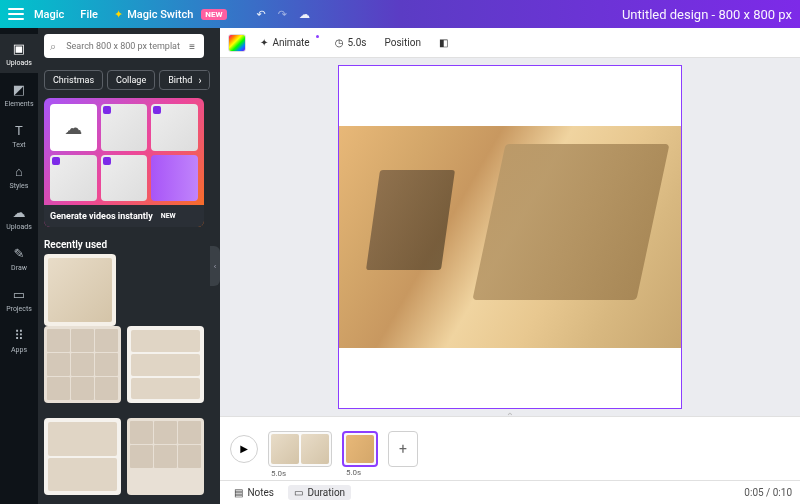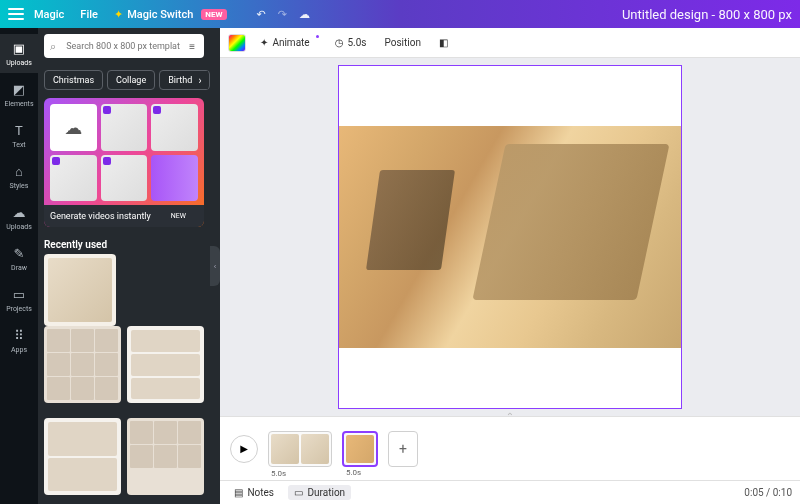--- a/index.html
+++ b/index.html
@@ -31,21 +31,21 @@
 .panel .chips .chip { border:1px solid #5a5f66; border-radius:4px; font-size:9px; padding:4px 8px; cursor:pointer; white-space:nowrap; }
 .panel .chips .chev { position:absolute; right:2px; top:7px; width:16px; height:18px; background:#252a2f; display:flex; align-items:center; justify-content:center; font-size:10px; cursor:pointer; }
 .panel .promo { margin:2px 6px 6px 6px; border-radius:6px; overflow:hidden; background:linear-gradient(135deg,#a855f7,#ec4899,#f97316); padding:6px; }
 .panel .promo .grid { display:grid; grid-template-columns:repeat(3,1fr); gap:4px; margin-bottom:4px; }
 .panel .promo .grid .cell { aspect-ratio:1; background:#fff; border-radius:4px; position:relative; overflow:hidden; }
 .panel .promo .grid .cell .chk { position:absolute; top:2px; left:2px; width:8px; height:8px; background:#7d2ae8; border-radius:2px; }
 .panel .promo .grid .cell.cloud { display:flex; align-items:center; justify-content:center; font-size:18px; color:#555; }
 .panel .promo .grid .cell.dog { background:linear-gradient(135deg,#eee,#ddd); }
 .panel .promo .grid .cell.wave { background:linear-gradient(90deg,#a855f7,#c084fc); }
 .panel .promo .ptext { background:#2a2f36; margin:-6px; margin-top:0; padding:6px; }
-.panel .promo .ptext .h { font-size:9px; font-weight:400; display:flex; align-items:center; gap:20px; }
+.panel .promo .ptext .h { font-size:9px; font-weight:700; display:flex; align-items:center; gap:8px; }
 .panel .promo .ptext .d { font-size:8px; color:#aab; margin-top:3px; line-height:1.3; }
 .panel .sec-title { font-size:10px; font-weight:600; padding:6px 6px 4px 6px; }
 .panel .recent { padding:0 6px; }
 .panel .recent .thumb { width:72px; height:72px; background:#f5f0e8; border-radius:4px; padding:4px; cursor:pointer; }
 .panel .recent .thumb .inner { width:100%; height:100%; background:linear-gradient(135deg,#e8dcc8,#d4c4a8); border-radius:2px; }
 .panel .results { padding:0 6px; display:grid; grid-template-columns:1fr 1fr; gap:6px; overflow-y:auto; flex:1; }
 .panel .results .r { aspect-ratio:1; background:#e8e0d5; border-radius:4px; cursor:pointer; display:grid; grid-template-columns:repeat(3,1fr); grid-template-rows:repeat(3,1fr); gap:1px; padding:3px; overflow:hidden; }
 .panel .results .r .c { background:#d4c8b8; border-radius:1px; }
 .panel .results .r2 { background:#f5f2ed; display:flex; flex-direction:column; gap:2px; padding:4px; }
 .panel .results .r2 .row { flex:1; background:#e0d5c5; border-radius:2px; }

